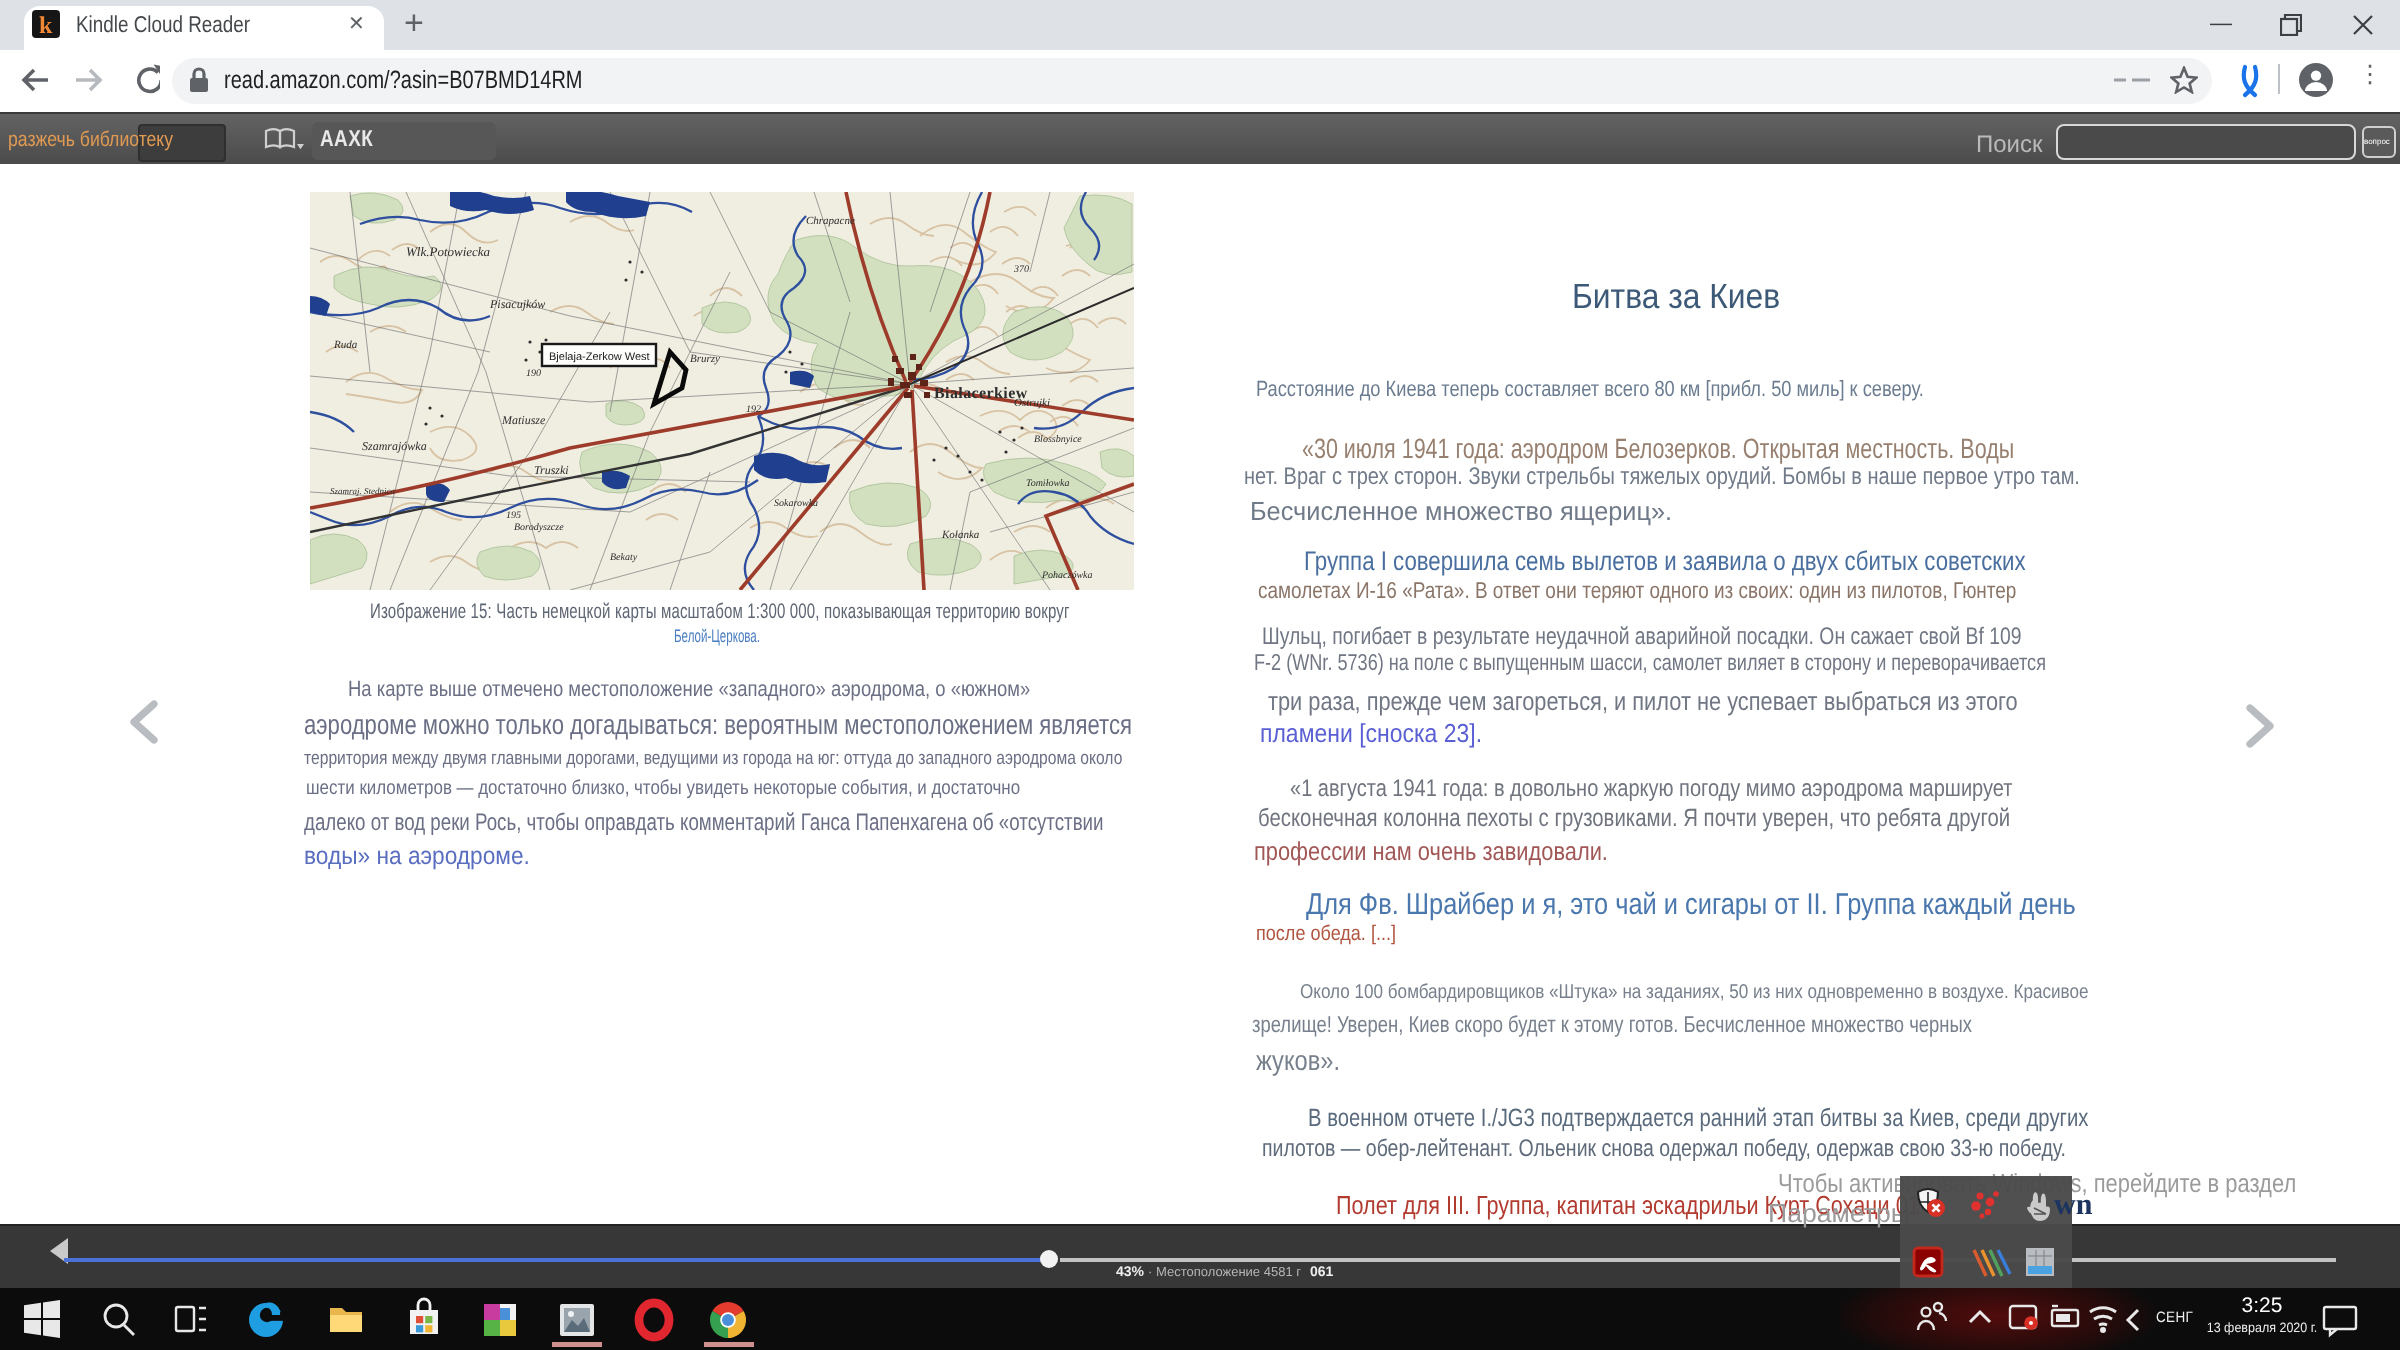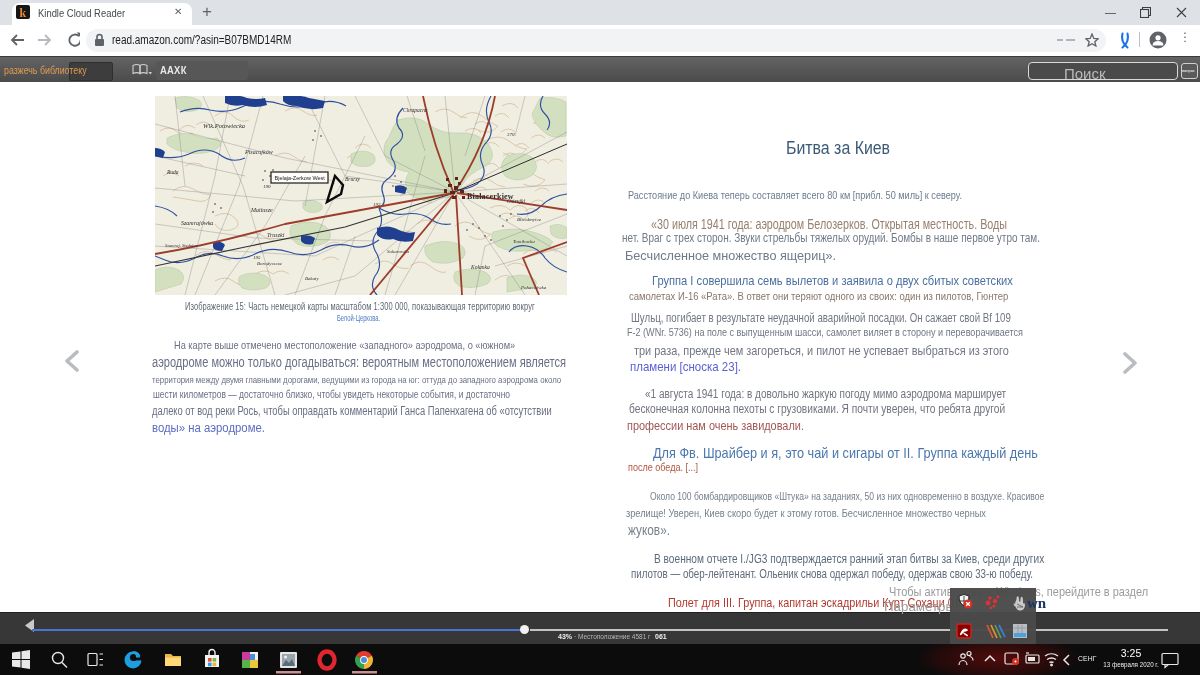--- a/index.html
+++ b/index.html
@@ -17,21 +17,21 @@
 .toolbar{left:0;top:25px;width:1200px;height:31px;background:#fff;}
 .omni{left:86px;top:4px;width:1020px;height:23px;background:#f1f3f4;border-radius:12px;}
 .url{left:112px;top:8px;font-size:12.5px;color:#202124;letter-spacing:0;transform:scaleX(.80);transform-origin:0 50%;}
 
 .kheader{left:0;top:56px;width:1200px;height:26px;background:linear-gradient(#636363,#4a4a4a);border-top:1px solid #3a3a3a;border-bottom:1px solid #2d2d2d;}
 .kindlebtn{left:69px;top:5px;width:42px;height:17px;background:#3d3d3d;border:1px solid #2f2f2f;border-radius:2px;}
 .ktext{left:4px;top:7px;font-size:10.5px;color:#e09a52;transform:scaleX(.84);transform-origin:0 50%;}
 .aaxk{left:160px;top:6.5px;font-size:11.5px;font-weight:bold;color:#e8e8e8;letter-spacing:.3px;transform:scaleX(.82);transform-origin:0 50%;}
 .kpill{left:156px;top:4px;width:92px;height:19px;background:#575757;border-radius:3px;}
 .ksearch{left:1028px;top:5px;width:148px;height:16px;background:#4a4a4a;border:1.5px solid #d8d8d8;border-radius:4px;}
-.ksearchtxt{left:1064px;top:8px;font-size:15px;color:#b9b9b9;text-align:center;}
+.ksearchtxt{left:988px;top:8px;font-size:12px;color:#b9b9b9;text-align:center;}
 .kbtn{left:1181px;top:6px;width:15px;height:14px;background:#5a5a5a;border:1px solid #cfcfcf;border-radius:3px;}
 .kbtntxt{left:1182px;top:11px;font-size:4px;color:#fff;}
 
 .content{left:0;top:82px;width:1200px;height:530px;background:#fff;}
 .cap1{left:185px;top:218px;font-size:10.5px;color:#5f6673;letter-spacing:.1px;}
 .cap2{left:337px;top:231px;font-size:9px;color:#4a7ec0;}
 .line{white-space:pre;}
 
 .kfooter{left:0;top:612px;width:1200px;height:32px;background:#373737;border-top:1px solid #222;}
 .ftxt{top:20px;font-size:6.5px;color:#cfcfcf;}

